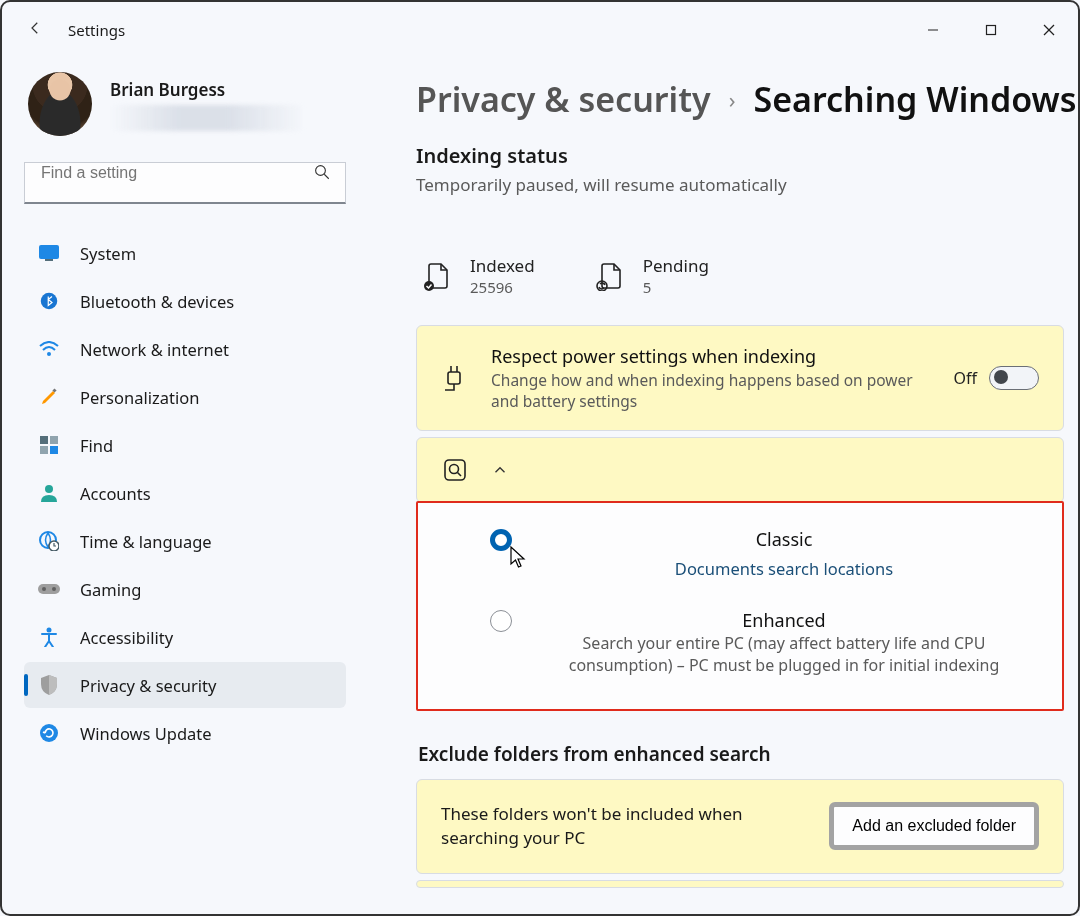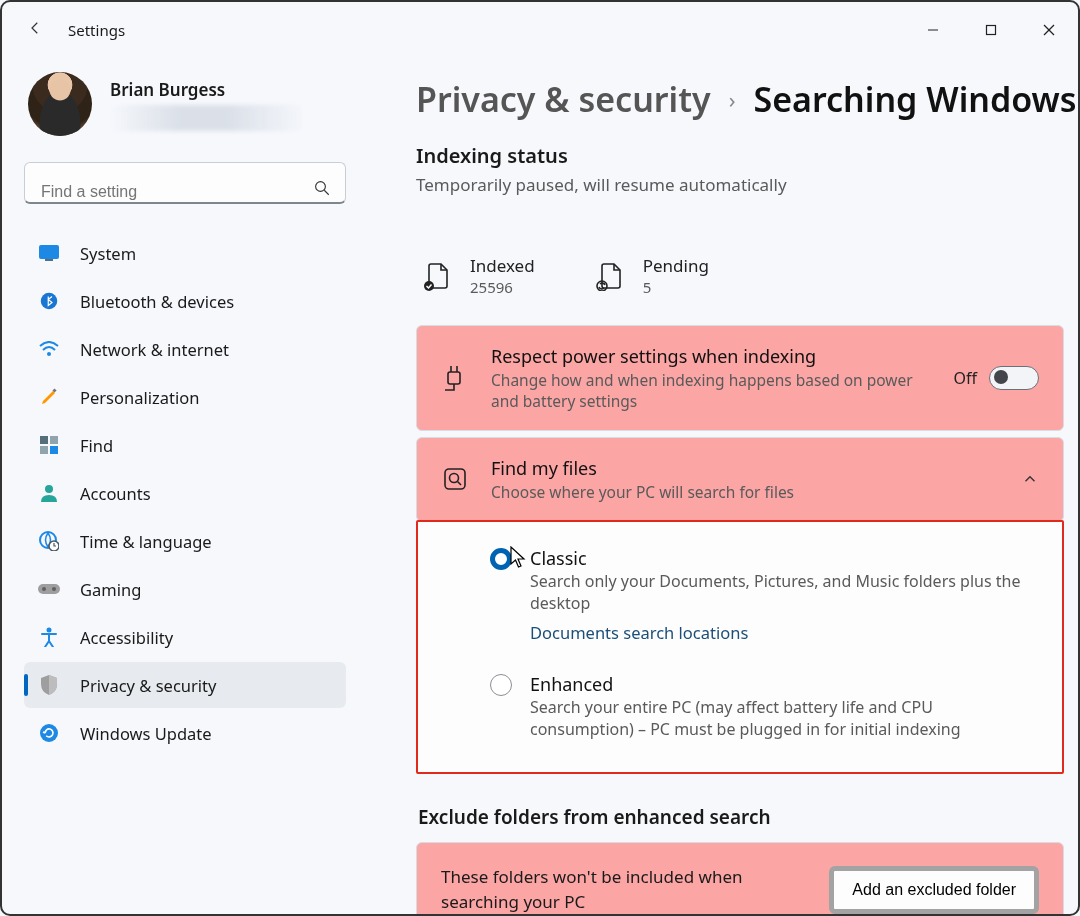--- a/index.html
+++ b/index.html
@@ -67,25 +67,25 @@
   .profile-info { min-width: 0; }
   .profile-name { font-size: 17px; font-weight: 600; }
   .profile-sub {
     height: 26px; width: 196px;
     margin-top: 4px;
     background: linear-gradient(90deg, rgba(230,234,241,0) 0%, rgba(216,221,230,0.9) 35%, rgba(216,221,230,0.9) 60%, rgba(230,234,241,0) 100%);
     filter: blur(2px);
     border-radius: 4px;
   }
   .search {
-    display: flex; align-items: flex-end;
+    display: flex; align-items: flex-start;
     height: 42px;
     border: 1px solid #c9cdd5;
     border-bottom: 2px solid #7f868f;
-    border-radius: 6px;
+    border-radius: 0;
     background: #fdfdfe;
     padding: 0 14px;
     gap: 10px;
     margin-bottom: 26px;
   }
   .search input {
     flex: 1; border: none; outline: none; background: transparent;
     font-size: 16px; color: #555;
   }
   .search svg { width: 18px; height: 18px; }
@@ -121,21 +121,21 @@
   h2.section { font-size: 20px; font-weight: 600; margin: 6px 0 4px 0; }
   .section-sub { font-size: 17px; color: var(--text-sub); margin-bottom: 18px; }
   .stats { display: flex; gap: 60px; padding: 4px 0 28px 6px; }
   .stat { display: flex; align-items: center; gap: 18px; margin-top: 36px; }
   .stat-icon { width: 30px; height: 30px; display:flex; align-items:center; justify-content:center; }
   .stat-label { font-size: 17px; color: #222; }
   .stat-val { font-size: 15px; color: var(--text-sub); }
   .card {
     border: 1px solid var(--border);
     border-radius: 6px;
-    background: #fca5a5;
+    background: #fef9c3;
     margin-bottom: 6px;
   }
   .row {
     display:flex; align-items:center; gap: 22px;
     padding: 18px 24px;
   }
   .row .lead-icon { width: 28px; height: 28px; display:flex; align-items:center; justify-content:center; }
   .row .body { flex:1; min-width:0; }
   .row .title { font-size: 18px; color:#111; }
   .row .sub { font-size: 15.5px; color: var(--text-sub); margin-top: 2px; line-height: 1.35; }
@@ -149,20 +149,21 @@
     content:""; position:absolute; width:14px; height:14px; border-radius:50%;
     background:#42464c; left:4px; top:3px;
   }
   .expander svg { width:18px; height:18px; }
   .options {
     border: 2.5px solid var(--highlight-red);
     border-radius: 2px;
     margin-top: -2px;
     padding: 16px 12px 24px 60px;
     background: #fdfdfe;
+    text-align: center;
   }
   .option { display:flex; gap: 18px; padding: 8px 12px; align-items:flex-start; }
   .radio {
     width: 22px; height: 22px; border-radius: 50%;
     border: 1.5px solid #8b8f96; flex-shrink:0; margin-top:2px;
     position: relative; background:#fff;
   }
   .radio.selected { border: 5.5px solid #0063b1; }
   .opt-body { flex:1; }
   .opt-title { font-size: 18px; color:#111; }
@@ -404,38 +405,33 @@
 
     <div class="card" style="margin-bottom:0;">
       <div class="row">
         <span class="lead-icon">
           <svg width="26" height="26" viewBox="0 0 26 26" fill="none" stroke="#222" stroke-width="1.6">
               <rect x="3" y="3" width="20" height="20" rx="4"></rect>
               <circle cx="12" cy="12" r="4.5"></circle>
               <line x1="15.5" y1="15.5" x2="19" y2="19"></line>
             </svg>
         </span>
-        <div class="body">
-          <div class="title">Find my files</div>
-          <div class="sub">Choose where your PC will search for files</div>
-        </div>
         <div class="trail expander">
           <svg viewBox="0 0 24 24" fill="none" stroke="#333" stroke-width="1.8">
               <path d="M6 15l6-6 6 6"></path>
             </svg>
         </div>
       </div>
     </div>
 
     <div class="options">
       <div class="option">
         <div class="radio selected"></div>
         <div class="opt-body">
           <div class="opt-title">Classic</div>
-          <div class="opt-sub">Search only your Documents, Pictures, and Music folders plus the desktop</div>
           <div class="opt-link">Documents search locations</div>
         </div>
       </div>
       <div class="option" style="margin-top:12px">
         <div class="radio"></div>
         <div class="opt-body">
           <div class="opt-title">Enhanced</div>
           <div class="opt-sub">Search your entire PC (may affect battery life and CPU consumption) – PC must be plugged in for initial indexing</div>
         </div>
       </div>

